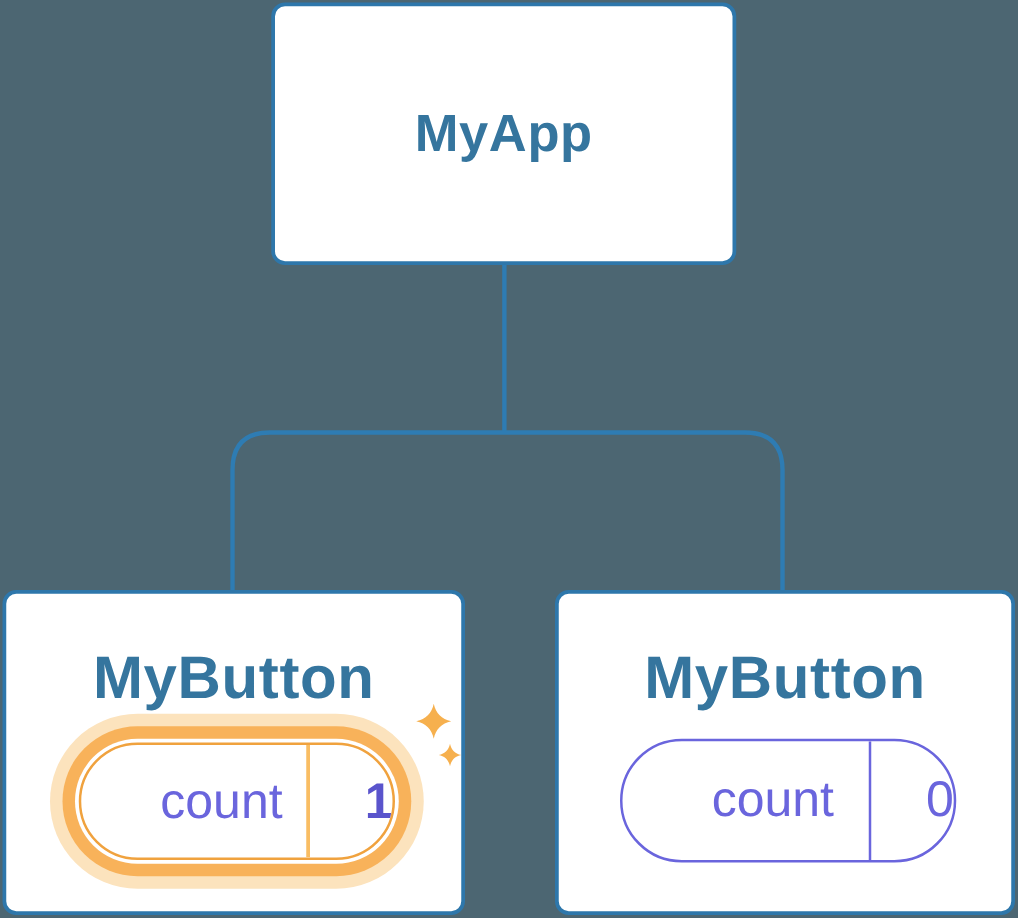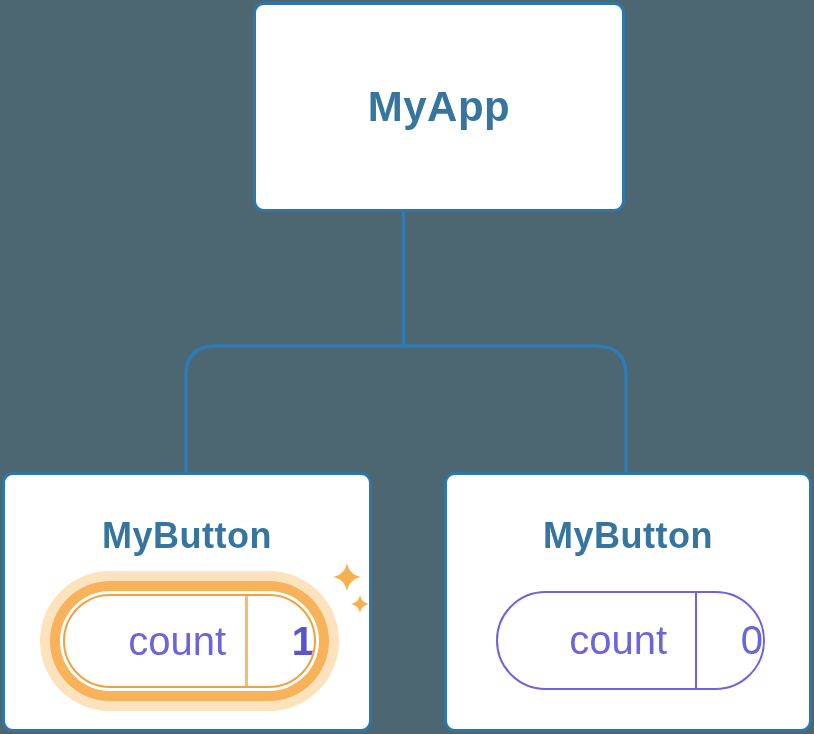--- a/index.html
+++ b/index.html
@@ -42,35 +42,35 @@
   .node-card{
     position:absolute;
     background:var(--card-background);
     border:3px solid var(--card-border);
     border-radius:11px;
     box-sizing:border-box;
   }
   .node-card.root{
     left:217px; top:2px;
     width:372px; height:210px;
-    display:flex; align-items:center; justify-content:center;margin-left:36px;
+    display:flex; align-items:center; justify-content:center;
   }
   .node-card.child-left{ left:2px;   top:472px; width:370px; height:260px; }
   .node-card.child-right{ left:444px; top:472px; width:368px; height:260px; }
   .node-label{
     color:var(--component-label);
     font-weight:bold;
     font-size:42px;
     letter-spacing:0.5px;
   }
   .child-title{
     position:absolute;
     left:0; right:0; top:40px;
     text-align:center;
-    font-size:36px;
+    font-size:48px;
   }
   .state-pill{
     position:absolute;
     box-sizing:border-box;
     display:flex;
     align-items:stretch;
     background:var(--card-background);
     border-radius:999px;
     overflow:hidden;
   }

